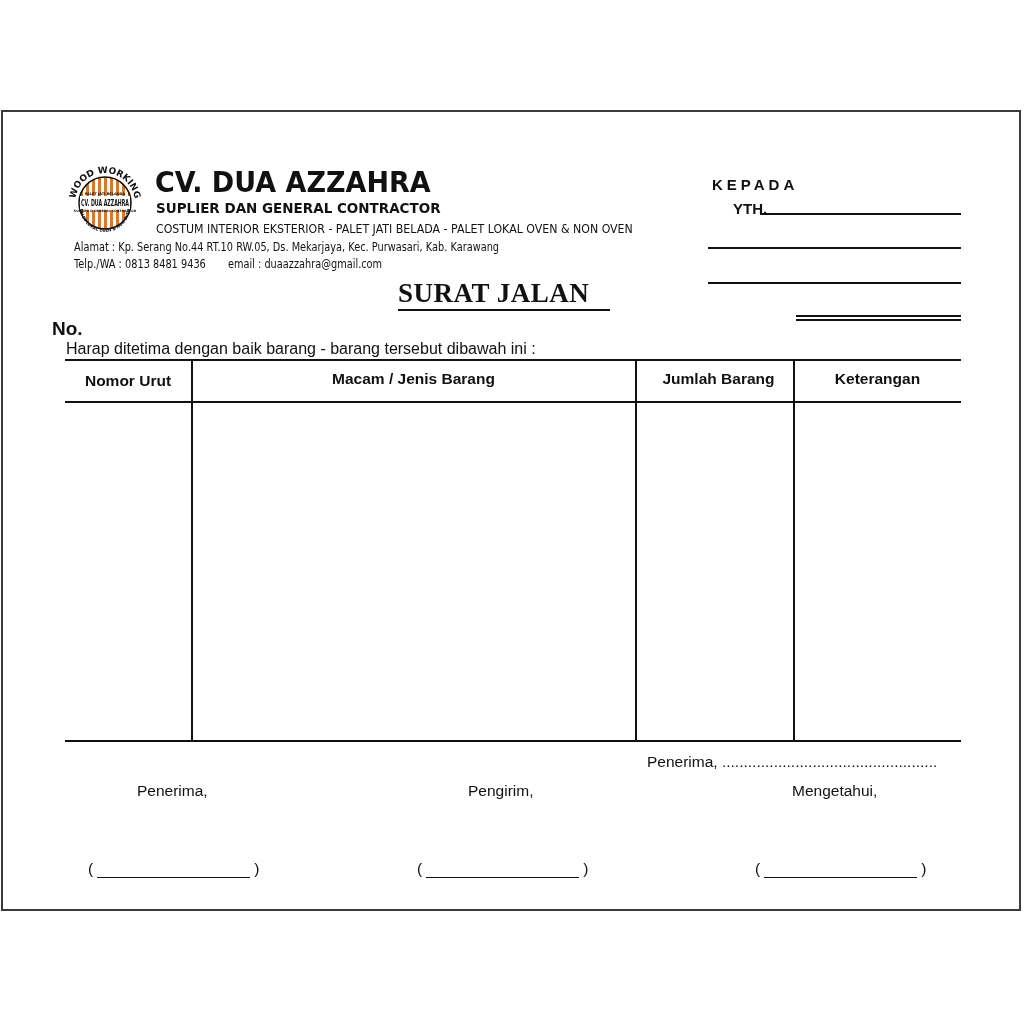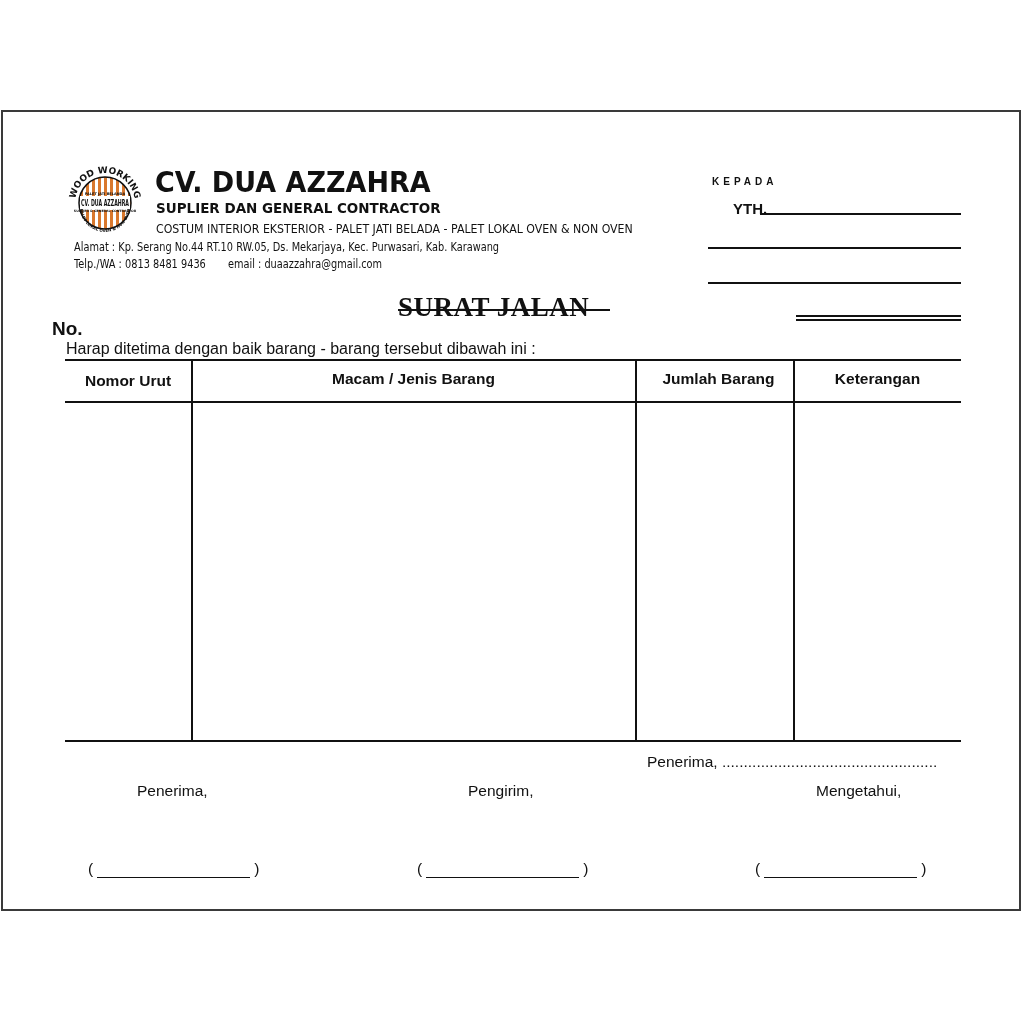--- a/index.html
+++ b/index.html
@@ -15,26 +15,26 @@
   .company-sub { left:156px; top:199px; font-family:"DejaVu Sans", sans-serif; font-weight:bold;
                  font-size:14.5px; line-height:18px; transform:scaleX(0.93); transform-origin:left; }
   .company-services { left:156px; top:221px; font-family:"DejaVu Sans", sans-serif; font-size:12.5px;
                       line-height:16px; transform:scaleX(0.88); transform-origin:left; white-space:nowrap; }
   .address { left:74px; top:240px; font-family:"DejaVu Sans", sans-serif; font-size:11.5px; line-height:15px;
              transform:scaleX(0.85); transform-origin:left; white-space:nowrap; }
   .contact { left:74px; top:257px; font-family:"DejaVu Sans", sans-serif; font-size:11.5px; line-height:15px;
              transform:scaleX(0.85); transform-origin:left; white-space:nowrap; }
   .contact .email { margin-left:26px; }
 
-  .kepada { left:712px; top:176px; font-weight:bold; font-size:10px; letter-spacing:4px; }
+  .kepada { left:712px; top:176px; font-weight:bold; font-size:15px; letter-spacing:4px; }
   .yth { left:733px; top:200px; font-weight:bold; font-size:15px; }
   .line { position:absolute; background:#111; height:2px; }
 
   .title { left:398px; top:278px; font-family:"Liberation Serif", serif; font-weight:bold; font-size:27px;
-           line-height:30px; letter-spacing:0.5px;margin-top:14px; }
+           line-height:30px; letter-spacing:0.5px; }
   .title-underline { left:398px; top:309px; width:212px; height:2px; background:#111; }
 
   .no-label { left:52px; top:318px; font-weight:bold; font-size:19px; }
   .intro { left:66px; top:340px; font-size:16px; white-space:nowrap; }
 
   .th { position:absolute; top:370px; font-weight:bold; font-size:15.5px; text-align:center; }
   .vline { position:absolute; background:#111; width:1.5px; }
 
   .place-date { left:647px; top:753px; font-size:15.5px; white-space:nowrap; }
   .sig-label { position:absolute; top:782px; font-size:15.5px; }
@@ -119,21 +119,21 @@
 
 <div class="abs" style="left:65px; top:403px; width:126px; height:337px;"></div>
 <div class="abs" style="left:193px; top:403px; width:442px; height:337px;"></div>
 <div class="abs" style="left:637px; top:403px; width:156px; height:337px;"></div>
 <div class="abs" style="left:795px; top:403px; width:166px; height:337px;"></div>
 
 <div class="abs place-date">Penerima, ..................................................</div>
 
 <div class="sig-label" style="left:137px;">Penerima,</div>
 <div class="sig-label" style="left:468px;">Pengirim,</div>
-<div class="sig-label" style="left:816px;">Mengetahui,</div>
+<div class="sig-label" style="left:792px;">Mengetahui,</div>
 
 <div class="sig" style="left:88px;">
   <span>(</span>
     <span class="blank"></span>
     <span>)</span>
 </div>
 <div class="sig" style="left:417px;">
   <span>(</span>
     <span class="blank"></span>
     <span>)</span>

